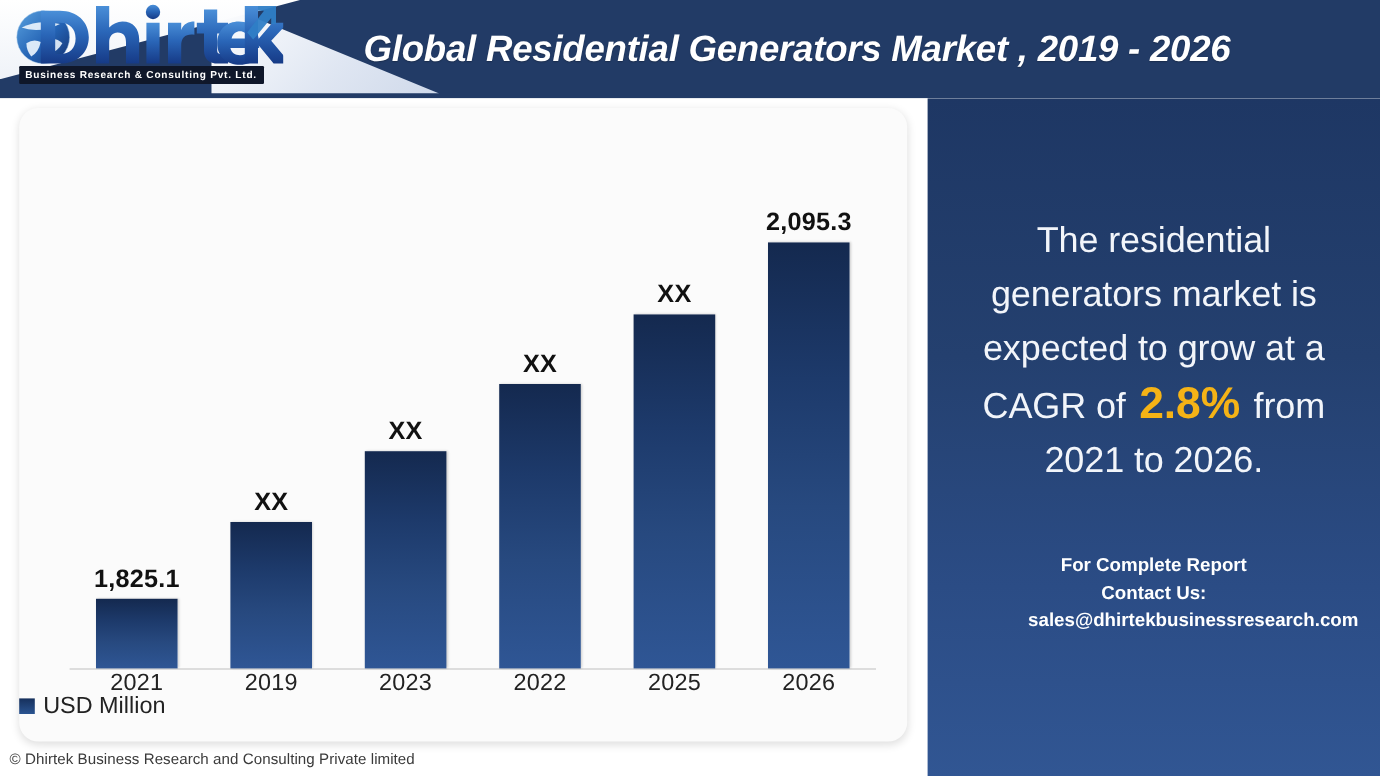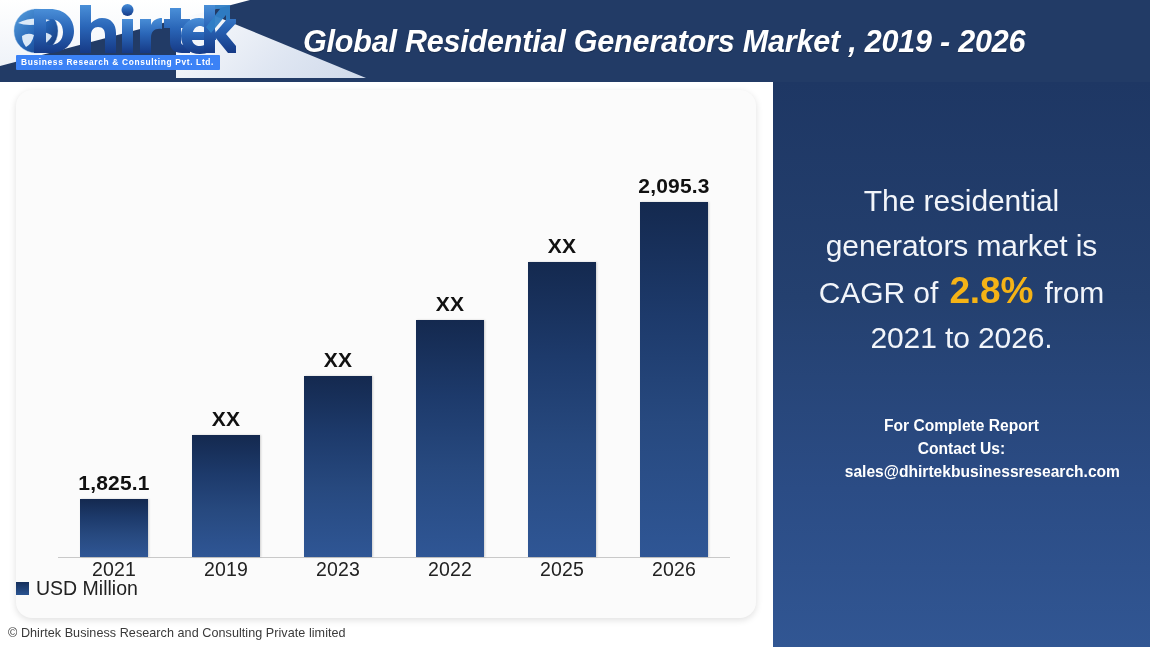--- a/index.html
+++ b/index.html
@@ -78,21 +78,21 @@
     position: absolute;
     left: 4px; top: 1px;
     width: 226px;
     height: 52px;
   }
   .logo-tagline {
     position: absolute;
     left: 10px;
     top: 53px;
     height: 15px;
-    background: #3b82f6;
+    background: #0f172a;
     color: #ffffff;
     font-size: 8.4px;
     font-weight: bold;
     letter-spacing: 0.65px;
     line-height: 15px;
     padding: 0 6px 0 5px;
     white-space: nowrap;
     border-radius: 1px;
   }
 
@@ -201,21 +201,21 @@
 
   
   .right-panel {
     position: absolute;
     left: 773px;
     top: 82px;
     width: 377px;
     height: 565px;
     background: linear-gradient(180deg, #1e3764 0%, #24406f 38%, #2b4c85 72%, #315693 100%);
     box-sizing: border-box;
-    padding: 0 30px;
+    padding: 0 18px;
     display: flex;
     flex-direction: column;
     align-items: center;
   }
   .callout {
     margin-top: 96px;
     width: 100%;
     text-align: center;
     color: #f2f5fa;
     font-size: 30px;
@@ -357,20 +357,21 @@
     <div class="legend">
       <span class="legend-swatch"></span>
       <span class="legend-label">USD Million</span>
     </div>
   </div>
 
   <div class="right-panel">
     <div class="callout">
       <div>The residential</div>
       <div>generators market is</div>
+      <div>expected to grow at a</div>
       <div>
         <span>CAGR of</span>
         <span class="cagr-value">2.8%</span>
         <span>from</span>
       </div>
       <div>2021 to 2026.</div>
     </div>
 
     <div class="contact">
       <div>For Complete Report</div>

